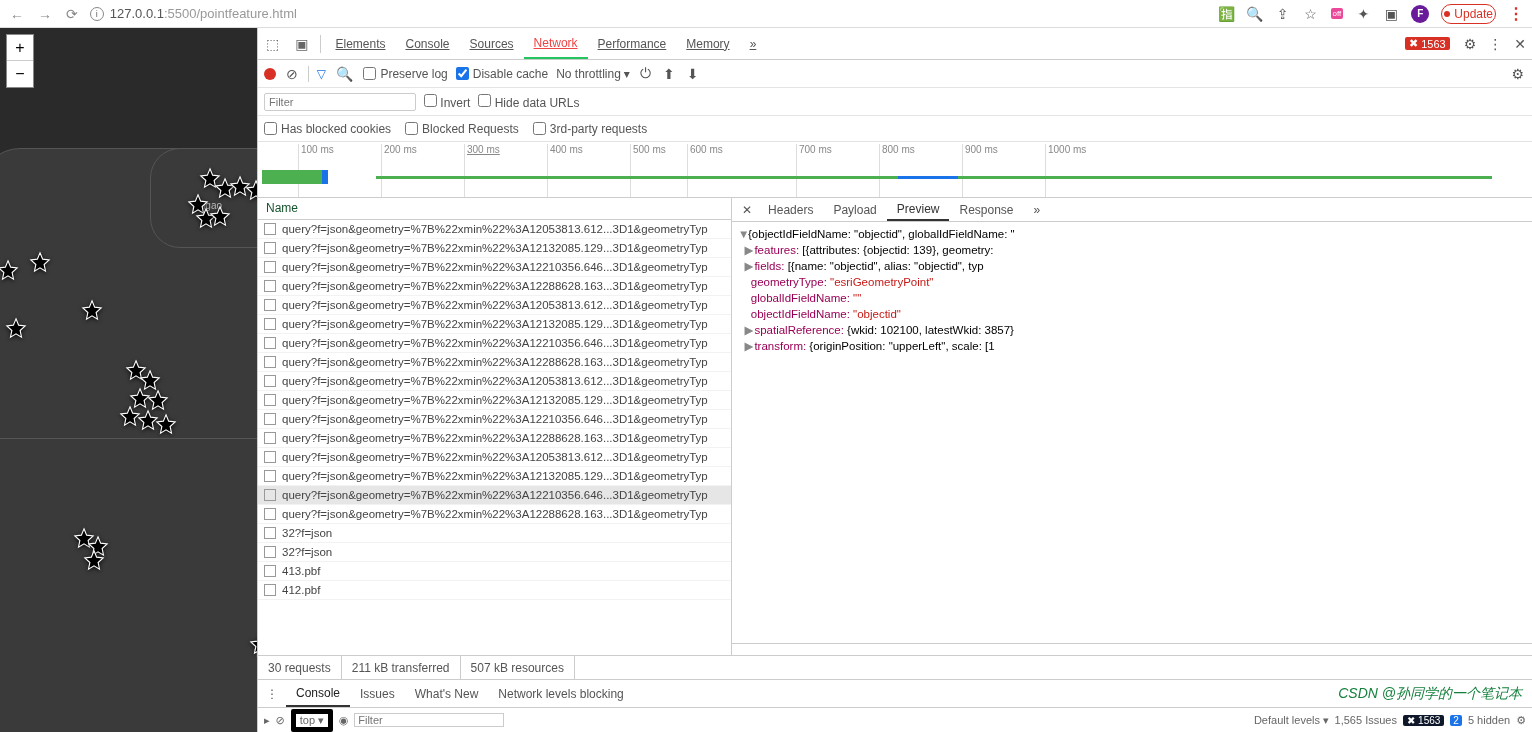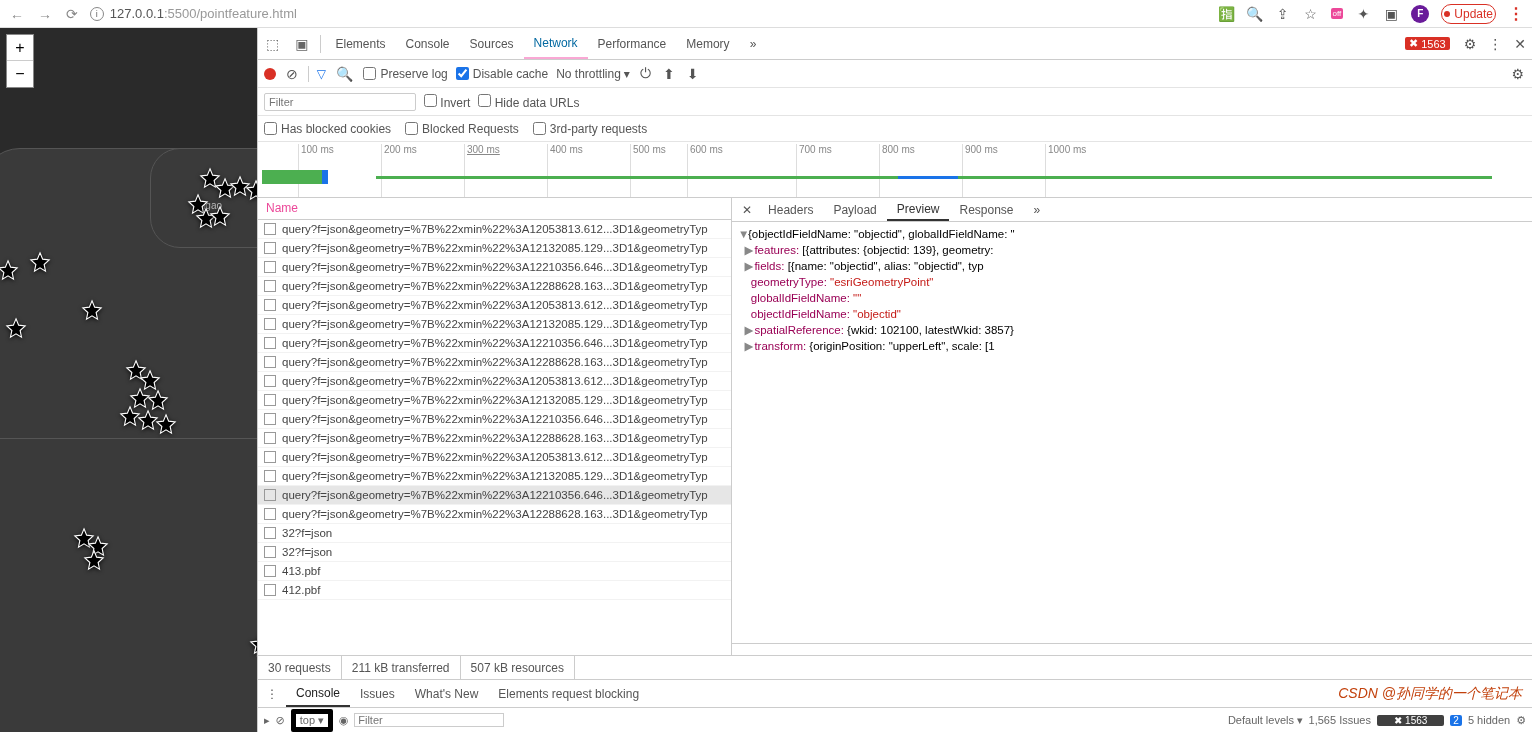--- a/index.html
+++ b/index.html
@@ -30,22 +30,22 @@
 .land { position:absolute; background:#3a3a3a; border:1px solid #555; }
 .road { position:absolute; background:#555; }
 .map-label{ position:absolute; color:#bbb; font-size:10px; }
 .star{ position:absolute; width:22px; height:22px; transform:translate(-50%,-50%); filter: drop-shadow(0 1px 2px rgba(0,0,0,0.8));}
 
 
 .devtools{ flex:1; display:flex; flex-direction:column; border-left:1px solid #ccc; background:#fff; }
 .dt-tabs{ display:flex; align-items:center; height:32px; border-bottom:1px solid #ccc; font-size:12px; color:#555; }
 .dt-tabs .select-icon{ padding:0 8px; color:#666; font-size:14px;}
 .dt-tabs .sep{ width:1px; height:18px; background:#ccc; margin:0 4px;}
-.dt-tabs .tab{ padding:0 10px; height:100%; display:flex; align-items:center; cursor:pointer; gap:4px;}
-.dt-tabs .tab.active{ color:#0369a1; border-bottom:2px solid #f9a8d4;}
+.dt-tabs .tab{ padding:0 10px; height:100%; display:flex; align-items:center; cursor:pointer; gap:4px;text-decoration:underline;}
+.dt-tabs .tab.active{ color:#ef4444; border-bottom:2px solid #22c55e;}
 .dt-tabs .insights-badge{ color:#e35b00; font-size:10px;}
 .dt-tabs .spacer{flex:1;}
 .dt-tabs .err-count{ background:#d93025; color:#fff; border-radius:2px; padding:0 4px; font-size:11px; display:flex; align-items:center; gap:3px; margin-right:8px;}
 .dt-tabs .ico{ padding:0 6px; color:#555; font-size:14px;}
 
 .net-toolbar{ display:flex; align-items:center; height:28px; border-bottom:1px solid #e4e4e4; font-size:12px; gap:8px; padding:0 6px; }
 .net-toolbar .record{ width:12px; height:12px; border-radius:50%; background:#d93025;}
 .net-toolbar .clear-ico,.net-toolbar .ico{ color:#555; padding:0 2px; font-size:14px;}
 .net-toolbar .filter-ico{ color:#1a73e8;}
 .net-toolbar label{ display:flex; align-items:center; gap:4px; color:#555;}
@@ -63,21 +63,21 @@
 .overview{ height:56px; border-bottom:1px solid #ccc; position:relative; font-size:10px; color:#888; overflow:hidden;}
 .overview .tick{ position:absolute; top:2px; border-left:1px solid #ddd; height:100%; padding-left:2px;}
 .overview .bars-left{ position:absolute; top:28px; left:4px; width:60px; height:14px; background:linear-gradient(#4caf50,#4caf50);}
 .overview .bars-left::after{ content:""; position:absolute; right:-6px; top:0; width:6px; height:14px; background:#1a73e8;}
 .overview .bar-long{ position:absolute; top:34px; left:118px; right:40px; height:3px; background:#4caf50;}
 .overview .bar-long-blue{ position:absolute; top:34px; left:640px; width:60px; height:3px; background:#1a73e8;}
 
 .net-body{ flex:1; display:flex; overflow:hidden; border-bottom:1px solid #ccc;}
 
 .req-list{ flex:0 0 474px; display:flex; flex-direction:column; border-right:1px solid #ccc; overflow:hidden;}
-.req-list .hdr{ height:22px; border-bottom:1px solid #ccc; font-size:12px; color:#ec4899; padding:3px 8px;}
+.req-list .hdr{ height:22px; border-bottom:1px solid #ccc; font-size:12px; color:#14532d; padding:3px 8px;}
 .req-rows{ flex:1; overflow-y:auto;}
 .req-rows::-webkit-scrollbar{width:12px;} .req-rows::-webkit-scrollbar-thumb{background:#ccc;}
 .req-row{ display:flex; align-items:center; font-size:11.5px; color:#444; padding:3px 6px; gap:6px; white-space:nowrap; overflow:hidden; text-overflow:ellipsis; cursor:pointer; border-bottom:1px solid #f2f2f2;}
 .req-row.sel{ background:#e6e6e6;}
 .req-row .file-ico{ width:12px; height:12px; border:1px solid #999; display:inline-block;}
 
 .detail{ flex:1; display:flex; flex-direction:column; overflow:hidden;}
 .detail-tabs{ display:flex; align-items:center; height:24px; border-bottom:1px solid #ccc; font-size:12px; color:#555; padding-left:4px;}
 .detail-tabs .close{ padding:0 6px; cursor:pointer;}
 .detail-tabs .dtab{ padding:0 10px; height:100%; display:flex; align-items:center; cursor:pointer;}
@@ -90,27 +90,27 @@
 .detail-scroll{ height:12px; overflow-x:scroll; border-top:1px solid #ccc;}
 .detail-scroll-inner{width:800px; height:1px;}
 
 .status-bar{ height:24px; display:flex; align-items:center; font-size:12px; color:#555; border-bottom:1px solid #ccc;}
 .status-bar span{ padding:0 10px; border-right:1px solid #ccc; height:100%; display:flex; align-items:center;}
 
 .drawer-tabs{ display:flex; align-items:center; height:28px; font-size:12px; color:#555; border-bottom:1px solid #ccc;}
 .drawer-tabs .menu-ico{ padding:0 8px;}
 .drawer-tabs .dw{ padding:0 10px; height:100%; display:flex; align-items:center;}
 .drawer-tabs .dw.active{ border-bottom:2px solid #333; color:#222;}
-.drawer-tabs .watermark{ flex:1; text-align:right; padding-right:10px; color:#c2410c; font-size:14px; font-style:italic;}
+.drawer-tabs .watermark{ flex:1; text-align:right; padding-right:10px; color:#15803d; font-size:14px; font-style:italic;}
 
 .console-bar{ display:flex; align-items:center; height:24px; font-size:11px; color:#666; gap:6px; padding:0 6px;}
 .console-bar .ctx{ border:5px solid #000000; padding:0 4px; border-radius:2px;}
 .console-bar input{ border:1px solid #ccc; flex:0 0 70px; font-size:11px; padding:0 3px;}
 .console-bar .spacer{flex:1;}
-.console-bar .pill-err{ background:#404040; color:#fff; padding:0 17px; border-radius:2px; font-size:10px;}
+.console-bar .pill-err{ background:#0f172a; color:#fff; padding:0 4px; border-radius:2px; font-size:10px;}
 .console-bar .pill-info{ background:#1a73e8; color:#fff; padding:0 3px; border-radius:2px; font-size:10px;}
 </style>
 </head>
 <body>
 
 <div class="browser-bar">
   <span class="nav-btn">←</span>
   <span class="nav-btn">→</span>
   <span class="nav-btn">⟳</span>
   <div class="addr">
@@ -421,21 +421,21 @@
       <span>211 kB transferred</span>
       <span>507 kB resources</span>
     </div>
 
     <div class="drawer-tabs">
       <span class="menu-ico">⋮</span>
       <div id="drawer-tabs" style="display:flex;height:100%;">
           <span class="dw active">Console</span>
           <span class="dw">Issues</span>
           <span class="dw">What's New</span>
-          <span class="dw">Elements request blocking</span>
+          <span class="dw">Network levels blocking</span>
         </div>
       <span class="watermark">CSDN @孙同学的一个笔记本</span>
     </div>
 
     <div class="console-bar">
       <span>▸</span>
       <span>⊘</span>
       <span class="ctx"><span>top</span> ▾</span>
       <span>◉</span>
       <input placeholder="Filter" style="">

